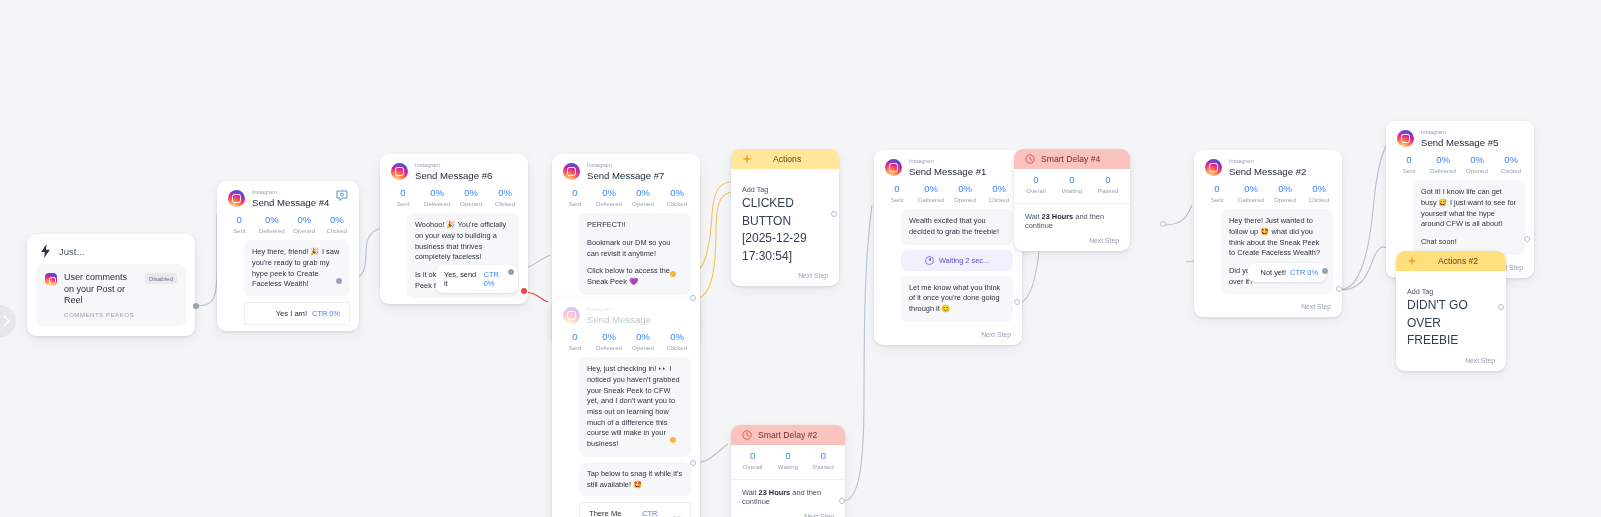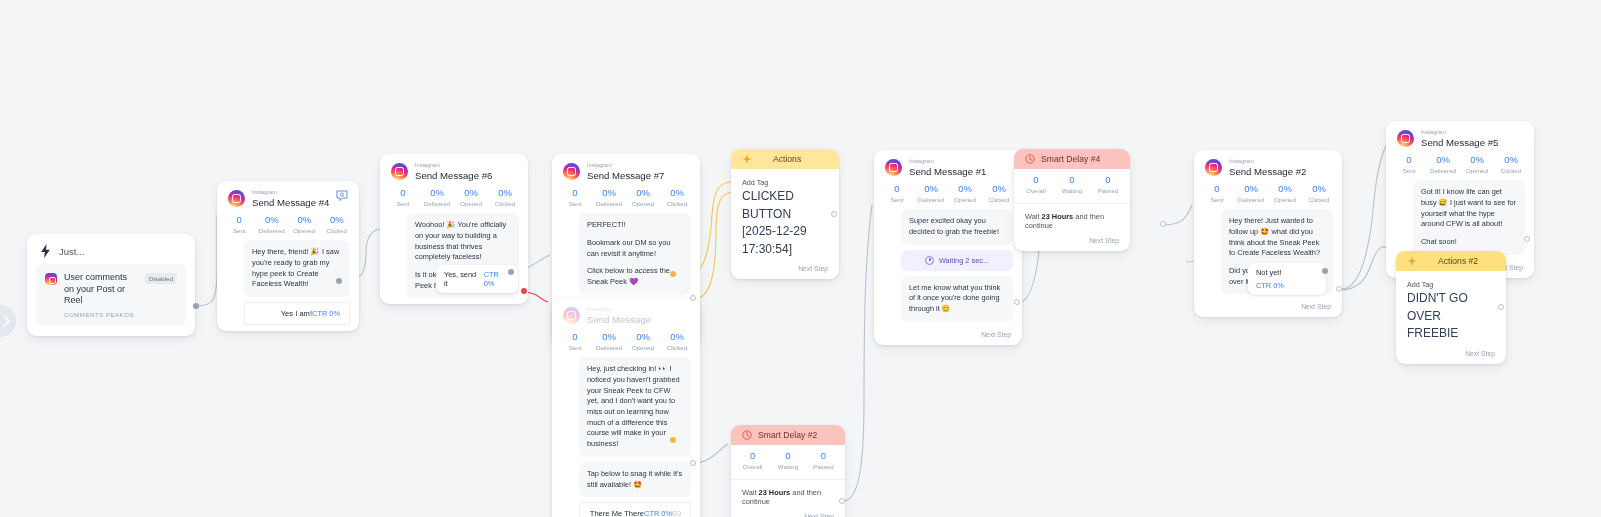--- a/index.html
+++ b/index.html
@@ -106,40 +106,40 @@
     border: 1.2px solid #8b7ae0; position: relative; flex: none;
   }
   .clock::after {
     content:''; position:absolute; left:3.6px; top:1.6px;
     width:1.1px; height:3px; background:#8b7ae0;
   }
   .m-btn {
     margin-top: 5px; background: #fff;
     border: 1px solid #eceef2; border-radius: 2px;
     padding: 6px 9px; font-size: 7.6px; color: #1d2433;
-    display: flex; align-items: center; justify-content: flex-end; 
+    display: flex; align-items: center; justify-content: flex-end; gap: 5px;
   }
   .ctr { color: #3b82f6; font-size: 7.4px; }
   .lnk {
     width: 9px; height: 7px; flex: none; opacity: .55;
   }
   .nextstep {
     font-size: 6.8px; color: #98a2b3; text-align: right;
     padding: 3px 11px 7px 0;
   }
 
   
   .act-head {
     background: #ffe69b; padding: 5px 11px;
     display: flex; align-items: center; gap: 21px;
   }
   .act-head.yellow2 { background: #ffe07d; }
   .spark { width: 10px; height: 10px; flex: none; }
   .act-title { font-size: 8.6px; color: #5c4813; }
-  .act-body { padding: 9px 11px 4px 11px; }
+  .act-body { padding: 16px 11px 4px 11px; }
   .act-k { font-size: 7.2px; color: #475467; line-height: 1.45; }
   .act-v { font-size: 12px; color: #344054; line-height: 1.45; }
 
   
   .del-head {
     background: #fbc3bd; padding: 5px 11px;
     display: flex; align-items: center; gap: 6px;
   }
   .del-ico { width: 10px; height: 10px; flex: none; }
   .del-title { font-size: 8.6px; color: #7c2d27; }
@@ -469,21 +469,21 @@
           <div class="stat-v">0%</div>
           <div class="stat-l">Opened</div>
         </div>
       <div class="stat">
           <div class="stat-v">0%</div>
           <div class="stat-l">Clicked</div>
         </div>
     </div>
     <div class="m-body">
       <div class="m-text">
-        <p>Super excited okay you decided to grab the freebie!</p>
+        <p>Wealth excited that you decided to grab the freebie!</p>
       </div>
       <div class="m-wait">
         <span class="clock"></span>
         <span>Waiting 2 sec...</span>
       </div>
       <div class="m-text" style="margin-top:5px;">
         <p>Let me know what you think of it once you're done going through it 😊</p>
       </div>
     </div>
     <div class="nextstep">Next Step</div>
@@ -550,21 +550,21 @@
     </div>
     <div class="m-body">
       <div class="m-text">
         <p>Hey there! Just wanted to follow up 🤩 what did you think about the Sneak Peek to Create Faceless Wealth?</p>
         <p>Did you get a chance to go over it?</p>
       </div>
     </div>
     <div class="nextstep">Next Step</div>
   </div>
   <div class="node" style="left:1248px; top:263px; width:78px; border-radius:7px; box-shadow:0 1px 3px rgba(16,24,40,.12);">
-    <div style="padding:5px 8px; font-size:7.4px; color:#1d2433; display:flex; gap:4px; justify-content:flex-end;flex-direction:column;">
+    <div style="padding:5px 8px; font-size:7.4px; color:#1d2433; display:flex; gap:4px; justify-content:flex-end;">
       <span>Not yet!</span>
       <span class="ctr">CTR 0%</span>
     </div>
   </div>
   <div class="dot grey" style="left:1322px; top:268px;"></div>
   <div class="dot ring" style="left:1336px; top:286px;"></div>
 
   <div class="node" style="left:1386px; top:121px; width:148px;">
     <div class="msg-head">
       <span class="ig-badge"></span>

